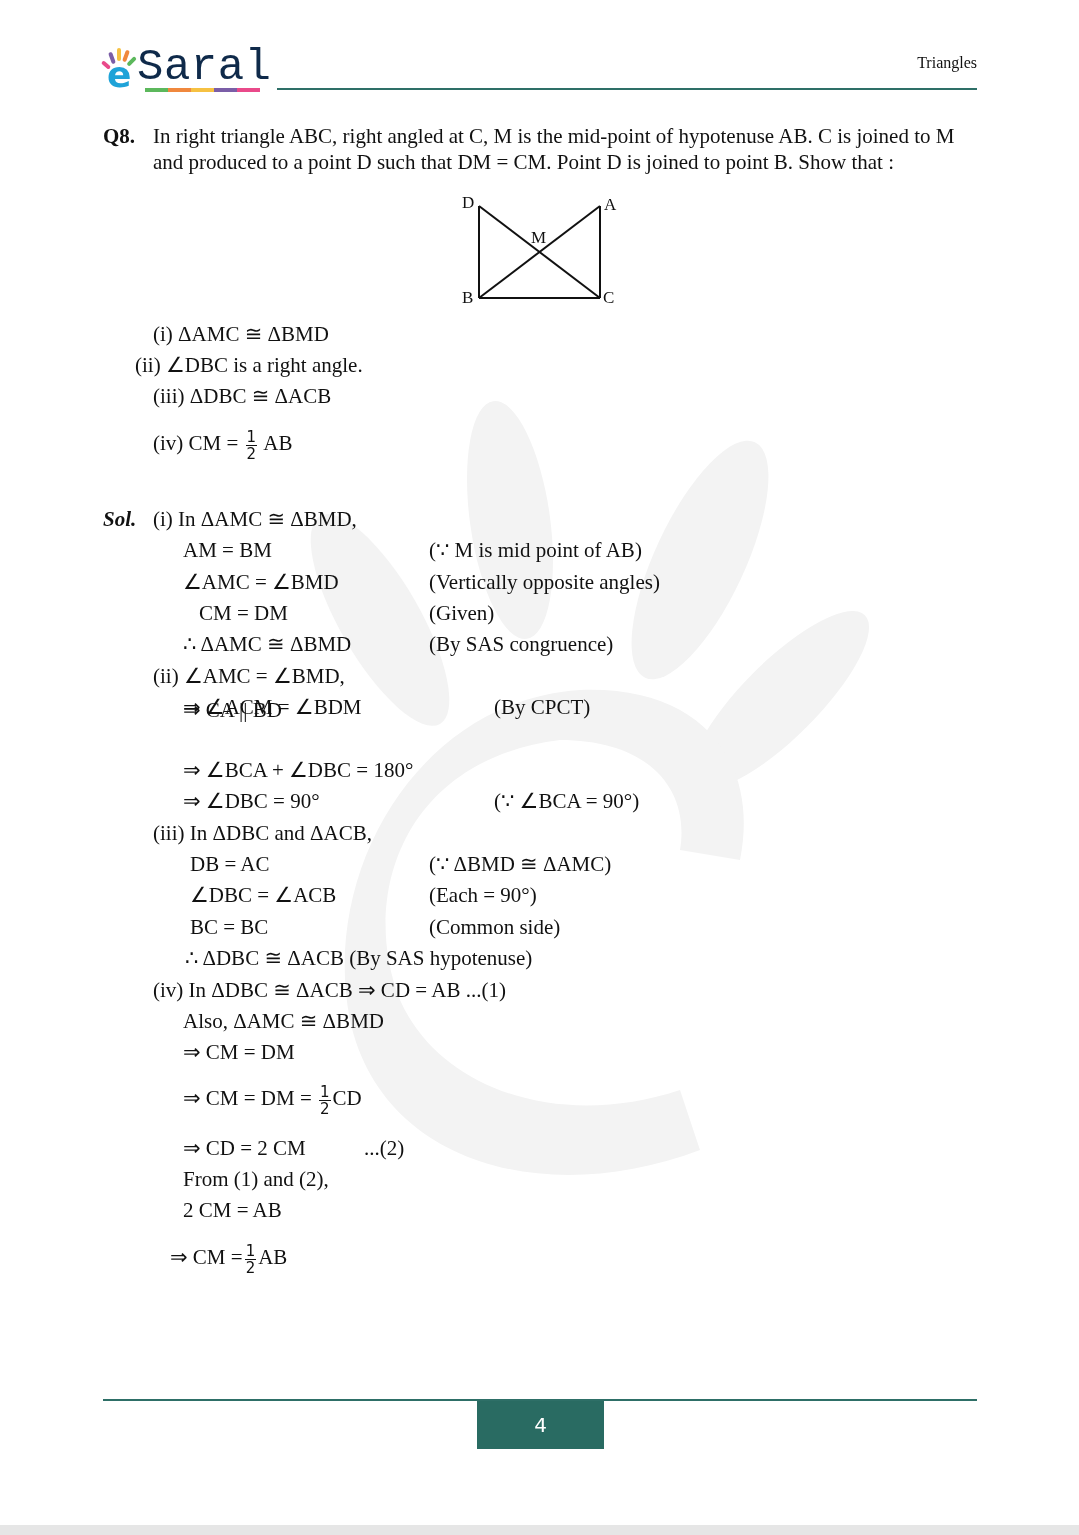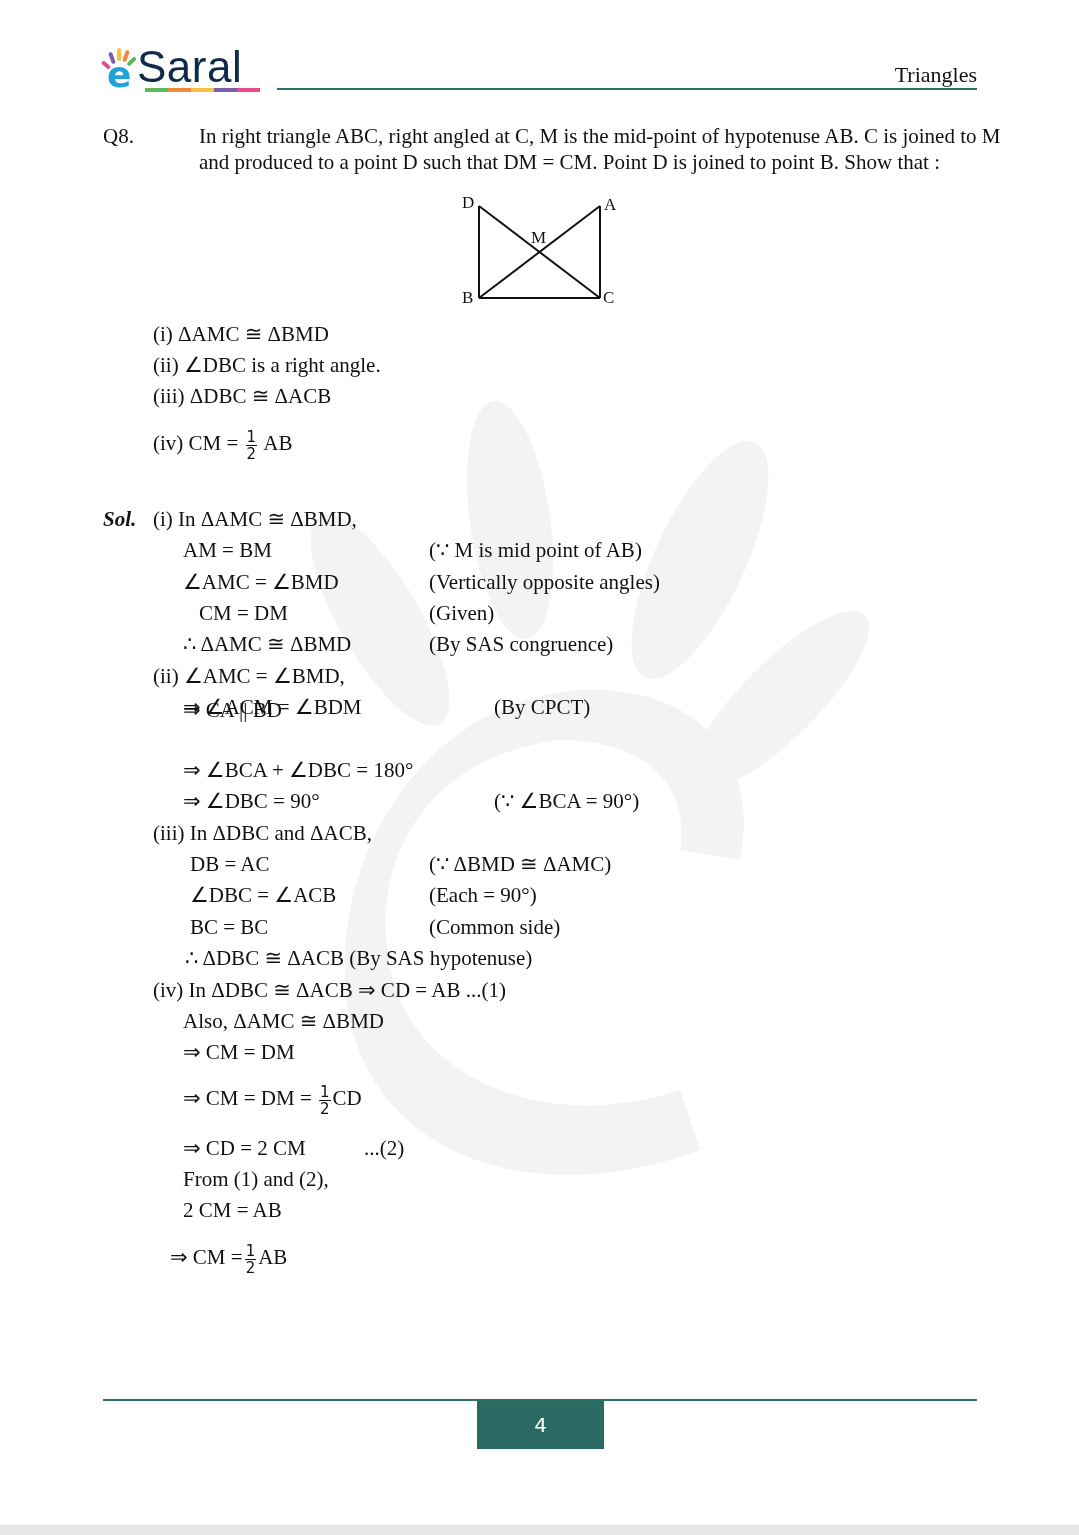--- a/index.html
+++ b/index.html
@@ -5,34 +5,34 @@
     html, body { margin: 0; padding: 0; }
     body {
       width: 1079px; height: 1535px; position: relative; overflow: hidden;
       background: #ffffff; color: #111;
       font-family: "Liberation Serif", serif;
     }
     .watermark { position: absolute; left: 0; top: 0; width: 1079px; height: 1535px; pointer-events: none; }
     .logo { position: absolute; left: 100px; top: 46px; height: 48px; width: 160px; }
     .logo-text {
       position: absolute; left: 37px; top: -4px;
-      font-family: Liberation Sans, sans-serif; font-size: 44px; color: #0f2a4a; letter-spacing: 0.5px;
+      font-family: Liberation Mono, monospace; font-size: 44px; color: #0f2a4a; letter-spacing: 0.5px;
     }
     .logo-e {
       position: absolute; left: 7px; top: 8px;
       font-family: "DejaVu Sans", sans-serif; font-size: 36px; color: #1fa3d8; font-weight: bold;
     }
     .logo-bar { position: absolute; left: 45px; top: 42px; height: 4px; width: 115px; display: flex; }
     .logo-bar span { flex: 1; height: 4px; }
     .header-rule { position: absolute; left: 277px; top: 88px; width: 700px; height: 2px; background: #2e6f67; }
-    .header-title { position: absolute; right: 102px; top: 62px; font-size: 22px; }
+    .header-title { position: absolute; right: 102px; top: 54px; font-size: 16px; }
 
     .q { position: absolute; left: 103px; top: 123px; font-size: 21px; line-height: 26px; }
-    .q-num { position: absolute; left: 0; top: 0; font-weight: normal; }
-    .q-text { position: absolute; left: 50px; top: 0; width: 820px; margin-left: 46px; }
+    .q-num { position: absolute; left: 0; top: 0; font-weight: bold; }
+    .q-text { position: absolute; left: 50px; top: 0; width: 820px; }
 
     .figure { position: absolute; left: 460px; top: 192px; width: 170px; height: 118px; }
     .fig-label { position: absolute; font-size: 17px; }
 
     .line { position: absolute; font-size: 21px; white-space: nowrap; line-height: 24px; }
     .frac { display: inline-block; vertical-align: middle; text-align: center; font-family: "DejaVu Sans", sans-serif; font-size: 15px; line-height: 16px; margin: 0 2px; }
     .frac .num { display: block; border-bottom: 1px solid #111; padding: 0 1px; }
     .frac .den { display: block; }
     .bold { font-weight: bold; font-style: italic; }
 
@@ -94,21 +94,21 @@
     </g>
   </svg>
   <span class="fig-label" style="left:2px;top:1px">D</span>
   <span class="fig-label" style="left:144px;top:3px">A</span>
   <span class="fig-label" style="left:71px;top:36px">M</span>
   <span class="fig-label" style="left:2px;top:96px">B</span>
   <span class="fig-label" style="left:143px;top:96px">C</span>
 </div>
 
 <div class="line" style="left:153px;top:322px">(i) ΔAMC ≅ ΔBMD</div>
-<div class="line" style="left:153px;top:353px">(ii) ∠DBC is a right angle.</div>
+<div class="line" style="left:135px;top:353px">(ii) ∠DBC is a right angle.</div>
 <div class="line" style="left:153px;top:384px">(iii) ΔDBC ≅ ΔACB</div>
 <div class="line" style="left:153px;top:429px">
   <span>(iv) CM = </span><span class="frac"><span class="num">1</span><span class="den">2</span></span><span> AB</span>
 </div>
 
 <div class="line bold" style="left:103px;top:507px">Sol.</div>
 <div class="line" style="left:153px;top:507px">(i) In ΔAMC ≅ ΔBMD,</div>
 <div class="line" style="left:183px;top:538px">AM = BM</div>
 <div class="line" style="left:429px;top:538px">(∵ M is mid point of AB)</div>
 <div class="line" style="left:183px;top:570px">∠AMC = ∠BMD</div>

